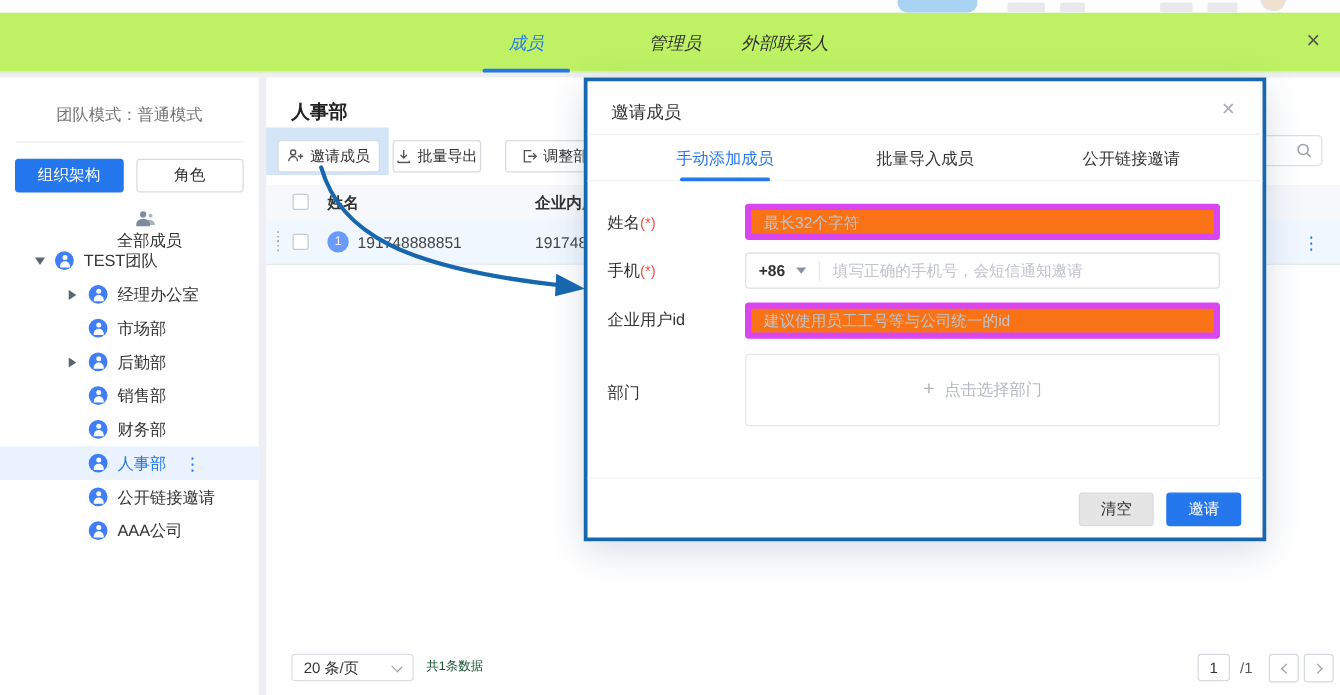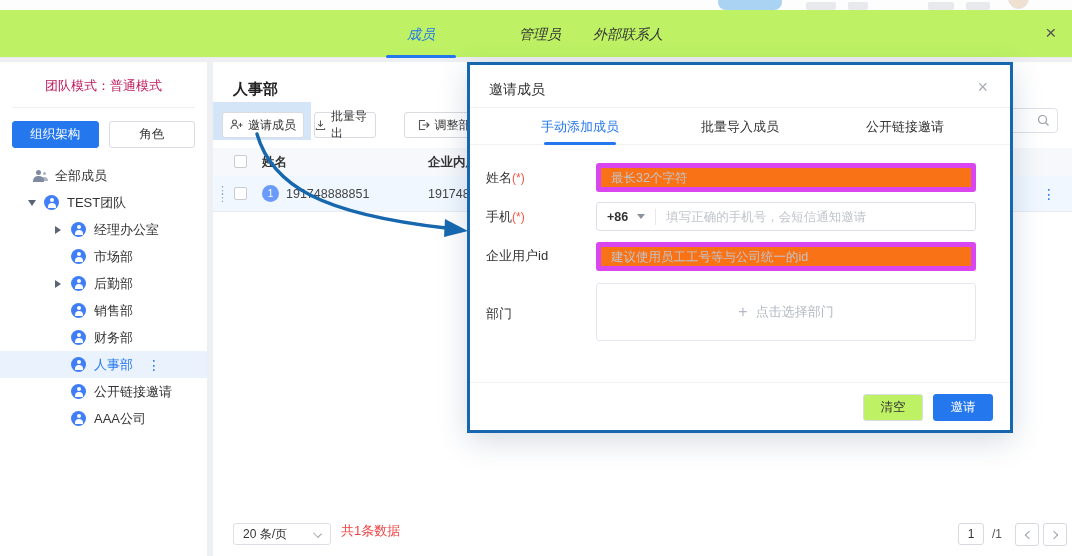--- a/index.html
+++ b/index.html
@@ -18,28 +18,28 @@
   
   .tabbar { position:absolute; left:0; top:10px; width:100%; height:48px; background:#bef264; border-bottom:1px solid #ececec; z-index:2;font-style:italic; }
   .tab { position:absolute; top:0; height:48px; line-height:48px; text-align:center; font-size:14px; color:#333; cursor:pointer; }
   .tab-0 { left:386px; width:70px; } .tab-1 { left:508px; width:64px; } .tab-2 { left:592px; width:72px; }
   .tab.active { color:#2577ee; }
   .tab.active::after { content:""; position:absolute; left:0; right:0; bottom:0; height:3px; background:#2577ee; border-radius:2px; }
   .tab-close { position:absolute; right:16px; top:0; height:48px; line-height:46px; font-size:19px; color:#555; cursor:pointer; }
 
   
   .sidebar { position:absolute; left:0; top:62px; width:207px; bottom:0; background:#fff; z-index:2; }
-  .mode-title { text-align:center; padding:15px 0 12px; font-size:13px; color:#be185d; }
+  .mode-title { text-align:center; padding:21px 0 12px; font-size:13px; color:#737373; }
   .side-div { height:1px; background:#f0f0f0; margin:0 12px; }
   .side-buttons { display:flex; gap:10px; padding:13px 12px 0; }
   .btn-org { flex:1; height:27px; background:#2577ee; color:#fff; border:1px solid #2577ee; border-radius:3px; font-size:12.5px; display:flex; align-items:center; justify-content:center; cursor:pointer; }
   .btn-role { flex:1; height:27px; background:#fff; color:#333; border:1px solid #d9dce3; border-radius:3px; font-size:12.5px; display:flex; align-items:center; justify-content:center; cursor:pointer; }
   .tree { margin-top:14px; font-size:13px; color:#333; }
   .trow { height:27px; display:flex; align-items:center; cursor:pointer; }
-  .trow.lvl0 { padding-left:32px; }
+  .trow.lvl0 { padding-left:32px;flex-direction:column; }
   .trow.lvl1 { padding-left:28px; }
   .trow.lvl2 { padding-left:55px; }
   .trow.lvl2.nocaret { padding-left:71px; }
   .trow.selected { background:#e9f2fd; color:#2577ee; }
   .caret { width:16px; display:inline-flex; align-items:center; justify-content:flex-start; }
   .caret i { display:block; }
   .caret.down i { width:0; height:0; border-left:4.5px solid transparent; border-right:4.5px solid transparent; border-top:6px solid #5a6472; }
   .caret.right i { width:0; height:0; border-top:4.5px solid transparent; border-bottom:4.5px solid transparent; border-left:6px solid #5a6472; }
   .pbadge { position:relative; width:15px; height:15px; border-radius:50%; background:#3f7ef7; margin-right:8px; flex:0 0 15px; }
   .pbadge::before { content:""; position:absolute; left:5.5px; top:3px; width:4px; height:4px; border-radius:50%; background:#fff; }
@@ -54,21 +54,21 @@
   .icon-person::before { content:""; position:absolute; left:4px; top:0; width:5.5px; height:5.5px; border-radius:50%; background:#707a8c; }
   .icon-person::after { content:""; position:absolute; left:1.5px; top:7px; width:10.5px; height:6px; border-radius:5px 5px 0 0; background:#707a8c; box-shadow:8px 3px 0 -2.5px #9aa3b3; }
 
   
   .main { position:absolute; left:213px; top:62px; right:0; bottom:0; background:#fff; z-index:2; }
   .main-title { position:absolute; left:20px; top:18px; font-size:15px; font-weight:bold; color:#222; }
   .invite-hl { position:absolute; left:0; top:40px; width:98px; height:38px; background:rgba(124,176,235,.33); z-index:3; }
   .tbtn { position:absolute; top:50px; height:26px; background:#fff; border:1px solid #d8dbe0; border-radius:3px; font-size:12px; color:#333; display:flex; align-items:center; justify-content:center; gap:5px; cursor:pointer; }
   .tbtn svg { display:block; }
   .btn-invite { left:9px; width:82px; z-index:4; }
-  .btn-export { left:101px; width:62px; }
+  .btn-export { left:101px; width:71px; }
   .btn-adjust { left:191px; width:92px; }
   .search { position:absolute; right:14px; top:46px; width:68px; height:25px; border:1px solid #dcdfe6; border-radius:4px; background:#fff; }
   .search svg { position:absolute; right:7px; top:5px; }
   .thead { position:absolute; left:0; right:0; top:86px; height:28px; background:#f6f8fb; }
   .thead .col-label { position:absolute; top:0; height:28px; line-height:28px; font-size:12.5px; font-weight:bold; color:#333; }
   .col-name { left:49px; } .col-internal { left:215px; }
   .cb { position:absolute; width:13px; height:13px; border:1px solid #c6cbd4; border-radius:2px; background:#fff; cursor:pointer; }
   .thead .cb { left:21px; top:7px; }
   .trow-data { position:absolute; left:0; right:0; top:114px; height:36px; background:#f0f7ff; border-bottom:1px solid #e8ecf1; }
   .trow-data .cb { left:21px; top:11px; }
@@ -76,21 +76,21 @@
   .drag::before { content:"\22EE\2009\22EE"; letter-spacing:-2px; }
   .avatar { position:absolute; left:49px; top:9px; width:17px; height:17px; border-radius:50%; background:#6b9bfa; color:#fff; font-size:10px; display:flex; align-items:center; justify-content:center; }
   .cell-name { position:absolute; left:73px; top:0; height:36px; line-height:36px; font-size:12.5px; color:#444; }
   .cell-internal { position:absolute; left:215px; top:0; height:36px; line-height:36px; font-size:12.5px; color:#444; }
   .row-more { position:absolute; right:16px; top:10px; color:#2577ee; font-size:14px; cursor:pointer; }
   .row-more::before { content:"\22EE"; }
 
   
   .pgsize { position:absolute; left:20px; bottom:11px; width:98px; height:22px; border:1px solid #dcdfe6; border-radius:3px; font-size:12px; color:#333; line-height:20px; padding-left:9px; cursor:pointer; }
   .pgsize .chev { position:absolute; right:9px; top:6px; width:7px; height:7px; border-right:1.5px solid #9aa0ab; border-bottom:1.5px solid #9aa0ab; transform:rotate(45deg) scaleY(.8); }
-  .pgtotal { position:absolute; left:128px; bottom:16px; font-size:13px; color:#ef4444; }
+  .pgtotal { position:absolute; left:128px; bottom:16px; font-size:10px; color:#14532d; }
   .pgpage { position:absolute; right:88px; bottom:11px; width:26px; height:22px; border:1px solid #d6dae0; border-radius:3px; text-align:center; line-height:20px; font-size:12px; color:#333; }
   .pgof { position:absolute; right:70px; bottom:15px; font-size:12px; color:#555; }
   .pgbtn { position:absolute; bottom:10px; width:24px; height:23px; border:1px solid #d6dae0; border-radius:3px; background:#fff; cursor:pointer; }
   .pgprev { right:33px; } .pgnext { right:5px; }
   .pgbtn i { position:absolute; top:8px; width:6px; height:6px; border-left:1.5px solid #9aa0ab; border-bottom:1.5px solid #9aa0ab; }
   .pgprev i { left:10px; transform:rotate(45deg); }
   .pgnext i { left:7px; transform:rotate(225deg); }
 
   
   .modal { position:absolute; left:467px; top:62px; width:546px; height:371px; background:#fff; border:3px solid #1767ae; box-shadow:0 8px 28px rgba(30,60,100,.18); z-index:40; }
@@ -110,21 +110,21 @@
   .phone-box { position:absolute; left:126px; top:137px; width:380px; height:29px; border:1px solid #dcdfe6; border-radius:3px; display:flex; align-items:center; background:#fff; }
   .cc { padding-left:10px; font-size:12.5px; color:#333; font-weight:bold; cursor:pointer; }
   .cc-chev { width:0; height:0; border-left:4px solid transparent; border-right:4px solid transparent; border-top:5px solid #8a919f; margin:0 10px 0 9px; cursor:pointer; }
   .phone-sep { width:1px; height:16px; background:#e8e8e8; }
   .phone-box input { flex:1; border:none; outline:none; font-size:12.5px; padding:0 10px; color:#333; background:transparent; }
   .phone-box input::placeholder { color:#c0c4cc; }
   .dept-box { position:absolute; left:126px; top:218px; width:380px; height:58px; border:1px solid #e4e7ed; border-radius:3px; display:flex; align-items:center; justify-content:center; gap:8px; color:#b3b8c2; font-size:13px; cursor:pointer; }
   .dept-plus { font-size:16px; color:#b3b8c2; }
   .m-footline { position:absolute; left:0; right:0; top:317px; border-top:1px solid #f0f2f5; }
   .m-btn { position:absolute; top:329px; width:60px; height:27px; border-radius:3px; font-size:12.5px; display:flex; align-items:center; justify-content:center; cursor:pointer; }
-  .m-clear { left:393px; background:#bef264; border:1px solid #d9dce3; color:#333; }
+  .m-clear { left:393px; background:#e5e5e5; border:1px solid #d9dce3; color:#333; }
   .m-invite { left:463px; background:#2577ee; border:1px solid #2577ee; color:#fff; }
 
   
   .arrow-overlay { position:absolute; left:0; top:0; z-index:50; pointer-events:none; }
 </style>
 </head>
 <body>
 
 <div class="screen">
 

